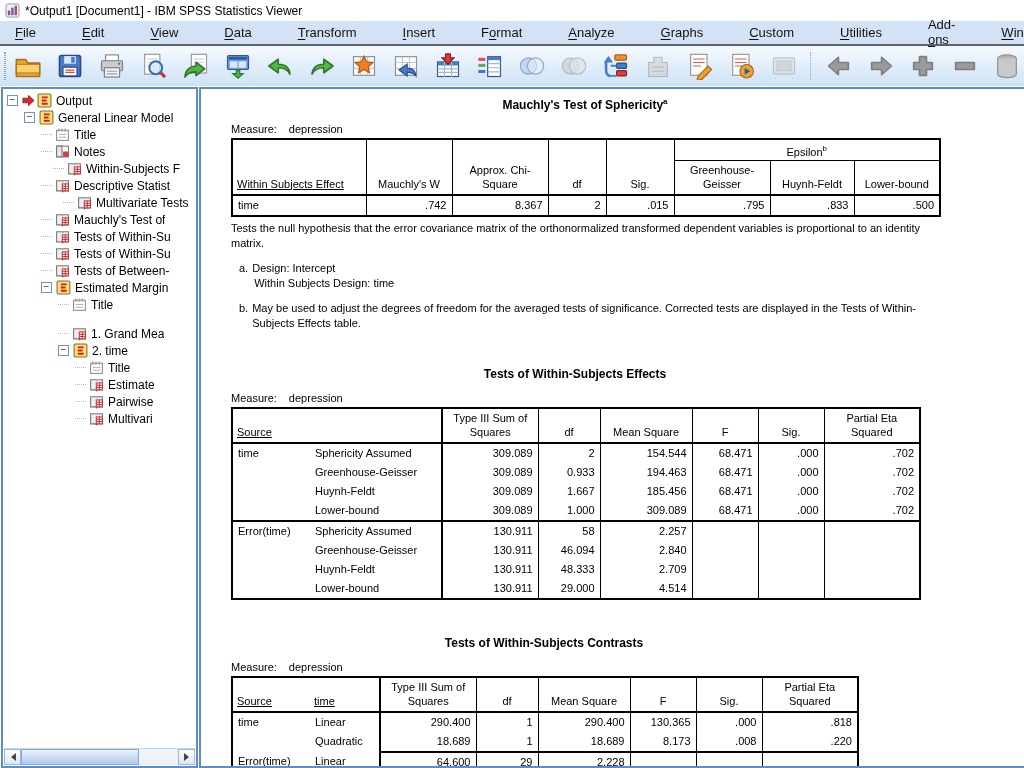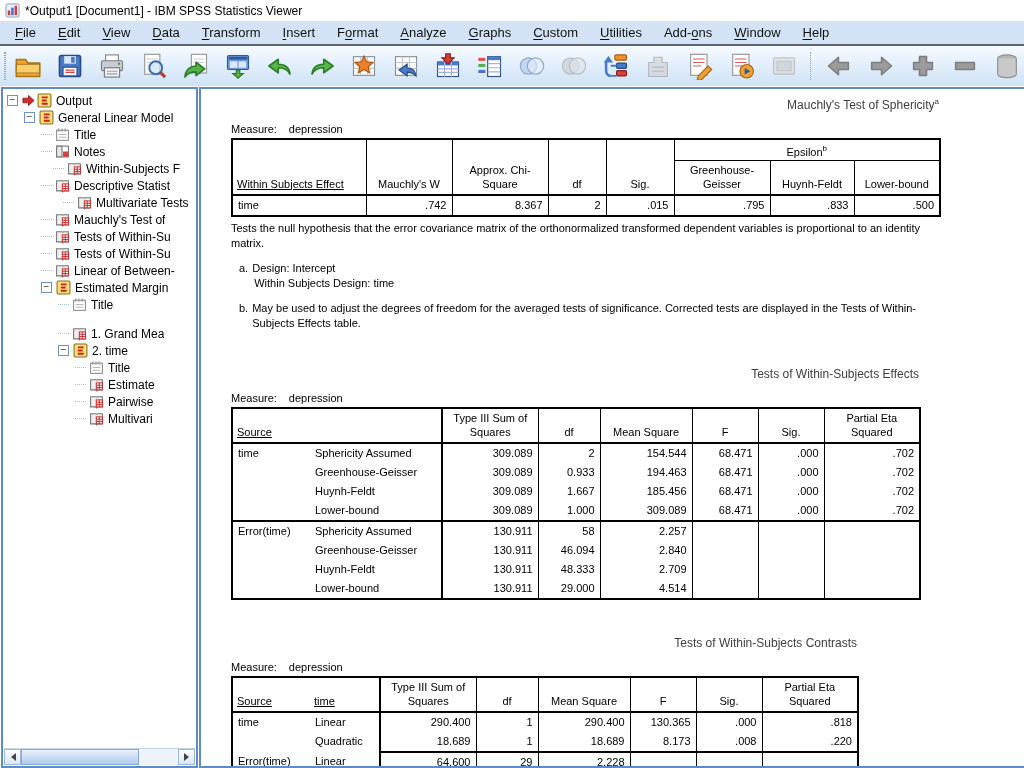--- a/index.html
+++ b/index.html
@@ -2,21 +2,21 @@
 <html style="--menu_bg: #d3e3f5; --toolbar_top: #f6fafe; --toolbar_bottom: #cfe2f5; --panel_border: #5d8cc9; --table_border: #000000; --current_arrow: #d42a2a;"><head>
 <meta charset="utf-8">
 <style>
   html,body{margin:0;padding:0;background:#fff;}
   body{font-family:"Liberation Sans",sans-serif;-webkit-font-smoothing:antialiased;}
   #app{position:relative;width:1024px;height:768px;overflow:hidden;background:#fff;}
 
   
   .titlebar{height:21px;display:flex;align-items:center;gap:5px;padding-left:5px;background:#ffffff;font-size:12px;color:#000;}
   
-  .menubar{height:23px;display:flex;align-items:center;background:var(--menu_bg,#d3e3f5);border-bottom:2px solid #5a6470;font-size:13px;color:#111;padding-left:4px;}
+  .menubar{height:23px;display:flex;align-items:center;background:var(--menu_bg,#d3e3f5);border-bottom:2px solid #5a6470;font-size:13px;color:#111;padding-left:4px;gap:24px;}
   .menu-item{padding:2px 11px 3px;cursor:default;}
   .menu-item u{text-underline-offset:2px;}
   
   .toolbar{height:40px;display:flex;align-items:center;background:linear-gradient(var(--toolbar_top,#f6fafe),#e3effb 45%,var(--toolbar_bottom,#cfe2f5));border-bottom:2px solid #3a3a3a;overflow:hidden;padding-left:2px;}
   .tb-grip{width:5px;height:28px;border-left:1px dotted #8fa6c2;border-right:1px dotted #8fa6c2;margin:0 4px 0 2px;}
   .tb-btn{width:36px;height:34px;flex:0 0 36px;display:flex;align-items:center;justify-content:center;border-radius:3px;margin-right:6px;}
   .tb-btn.disabled{opacity:.55;filter:grayscale(1);}
   .tb-sep{width:2px;height:28px;border-left:1px dotted #8fa6c2;margin:0 8px 0 2px;flex:0 0 2px;}
 
   
@@ -33,21 +33,21 @@
   .hscroll{position:absolute;left:1px;right:1px;bottom:1px;height:16px;display:flex;background:#f3f7fc;border-top:1px solid #c5d6ea;}
   .hs-btn{width:15px;background:linear-gradient(#fdfdfd,#d9e6f5);border:1px solid #9fb8d8;display:flex;align-items:center;justify-content:center;}
   .hs-track{flex:1;position:relative;background:#eef3fa;}
   .hs-thumb{position:absolute;left:0;top:0;bottom:0;width:74%;background:linear-gradient(#e9f1fb,#aecaec);border:1px solid #86aad4;}
   .tri-l{width:0;height:0;border:4px solid transparent;border-right:5px solid #444;margin-left:-3px;}
   .tri-r{width:0;height:0;border:4px solid transparent;border-left:5px solid #444;margin-right:-3px;}
 
   .content-pane{position:absolute;top:1px;left:199px;right:0;bottom:0;border:2px solid var(--panel_border,#5d8cc9);border-right:none;background:#fff;overflow:hidden;padding:4px 0 0 30px;}
 
   
-  .tbl-title{font-size:12px;font-weight:normal;text-align:right;color:#404040;}
+  .tbl-title{font-size:12px;font-weight:bold;text-align:center;color:#000000;}
   .sect1 .tbl-title{margin-top:4px;width:708px;}
   .sect2 .tbl-title{margin-top:36px;width:688px;}
   .sect3 .tbl-title{margin-top:36px;width:626px;}
   .measure{font-size:11px;margin:11px 0 3px 0;color:#000;}
   .measure .mv{margin-left:12px;}
 
   table.spss-table{border-collapse:collapse;border:2px solid var(--table_border,#000);table-layout:fixed;background:#fff;}
   .spss-table th,.spss-table td{font-size:11px;font-weight:normal;color:#000;padding:1px 5px 2px;line-height:14px;}
   .spss-table th{vertical-align:bottom;text-align:center;padding:2px 4px 3px;}
   .spss-table thead th{border-bottom:2px solid #000;}
@@ -376,21 +376,21 @@
             </svg>
             <span class="tree-label">Tests of Within-Su</span>
           </div>
           <div class="tree-row" style="padding-left: 38px;">
             <span class="exp-spacer"></span>
             <svg class="ticon" viewBox="0 0 14 14" width="15" height="15">
               <path d="M1.5 2.5h4.5c.6 0 1 .4 1 .8.2-.4.6-.8 1-.8h4.5v9.5H8l-1 1-1-1H1.5z" fill="#efefef" stroke="#777"></path>
               <rect x="6.8" y="5.5" width="5.7" height="6.5" fill="#fff" stroke="#cc2222" stroke-width="0.9"></rect>
               <path d="M6.8 7.7h5.7M6.8 9.9h5.7M9.6 5.5v6.5" stroke="#cc2222" stroke-width="0.9"></path>
             </svg>
-            <span class="tree-label">Linear of Between-</span>
+            <span class="tree-label">Tests of Between-</span>
           </div>
           <div class="tree-row" style="padding-left: 38px;">
             <span class="expander">−</span>
             <svg class="ticon" viewBox="0 0 14 14" width="15" height="15">
               <rect x="1" y="1" width="12" height="12" rx="1" fill="#f7e07a" stroke="#8a6d1f"></rect>
               <path d="M4.5 4h5.5M4.5 7h4.5M4.5 10h5.5" stroke="#cc2222" stroke-width="1.7"></path>
             </svg>
             <span class="tree-label">Estimated Margin</span>
           </div>
           <div class="tree-row" style="padding-left: 55px;">

